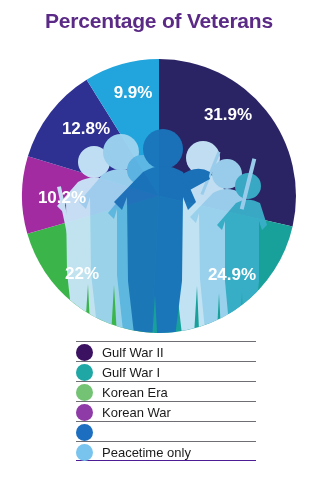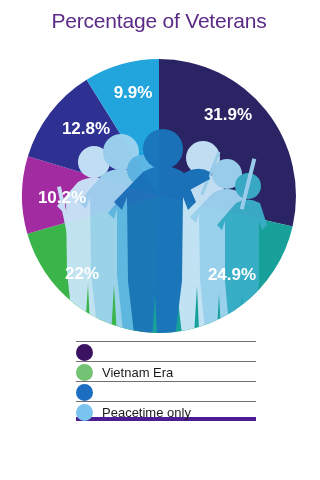--- a/index.html
+++ b/index.html
@@ -22,21 +22,21 @@
   }
   .title-block {
     position: absolute;
     left: 0;
     top: 8px;
     width: 318px;
     text-align: center;
   }
   .title-line {
     font-family: "Liberation Sans", sans-serif;
-    font-weight: normal;
+    font-weight: bold;
     font-size: 21px;
     line-height: 25px;
     letter-spacing: -0.2px;
     color: #5B2A86;
     white-space: nowrap;
   }
   .title-line sup {
     font-size: 11px;
     vertical-align: super;
     line-height: 0;
@@ -59,21 +59,21 @@
     top: 341px;
     width: 180px;
   }
   .legend-row {
     position: relative;
     height: 20px;
     border-top: 1px solid #6E6E73;
     box-sizing: border-box;
   }
   .legend-row:last-child {
-    border-bottom: 4px solid #4c1d95;
+    border-bottom: 1px solid #4c1d95;
   }
   .legend-swatch {
     position: absolute;
     left: 0px;
     top: 2px;
     width: 17px;
     height: 17px;
     border-radius: 50%;
   }
   .legend-label {
@@ -181,24 +181,33 @@
           <text x="62" y="199" class="slice-label">10.2%</text>
           <text x="86" y="130" class="slice-label">12.8%</text>
           <text x="133" y="94" class="slice-label">9.9%</text>
         </g>
     </svg>
   </div>
 
   <div class="legend" id="legend">
       <div class="legend-row">
         <span class="legend-swatch" style="background: rgb(59, 18, 97);"></span>
+        <span class="legend-label">Gulf War II</span>
+      </div>
+      <div class="legend-row">
+        <span class="legend-swatch" style="background: rgb(30, 167, 165);"></span>
+        <span class="legend-label">Gulf War I</span>
       </div>
       <div class="legend-row">
         <span class="legend-swatch" style="background: rgb(116, 195, 117);"></span>
-        <span class="legend-label">Vietnam Era</span>
+        <span class="legend-label">Korean Era</span>
+      </div>
+      <div class="legend-row">
+        <span class="legend-swatch" style="background: rgb(142, 59, 168);"></span>
+        <span class="legend-label">Korean War</span>
       </div>
       <div class="legend-row">
         <span class="legend-swatch" style="background: rgb(28, 110, 192);"></span>
       </div>
       <div class="legend-row">
         <span class="legend-swatch" style="background: rgb(121, 196, 238);"></span>
         <span class="legend-label">Peacetime only</span>
       </div>
     </div>
 

